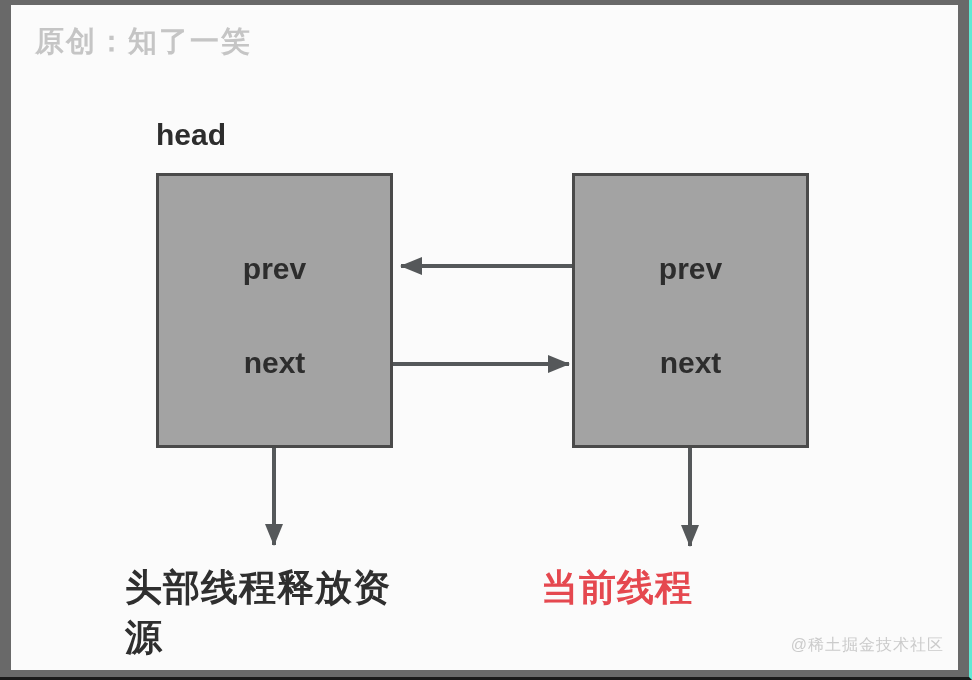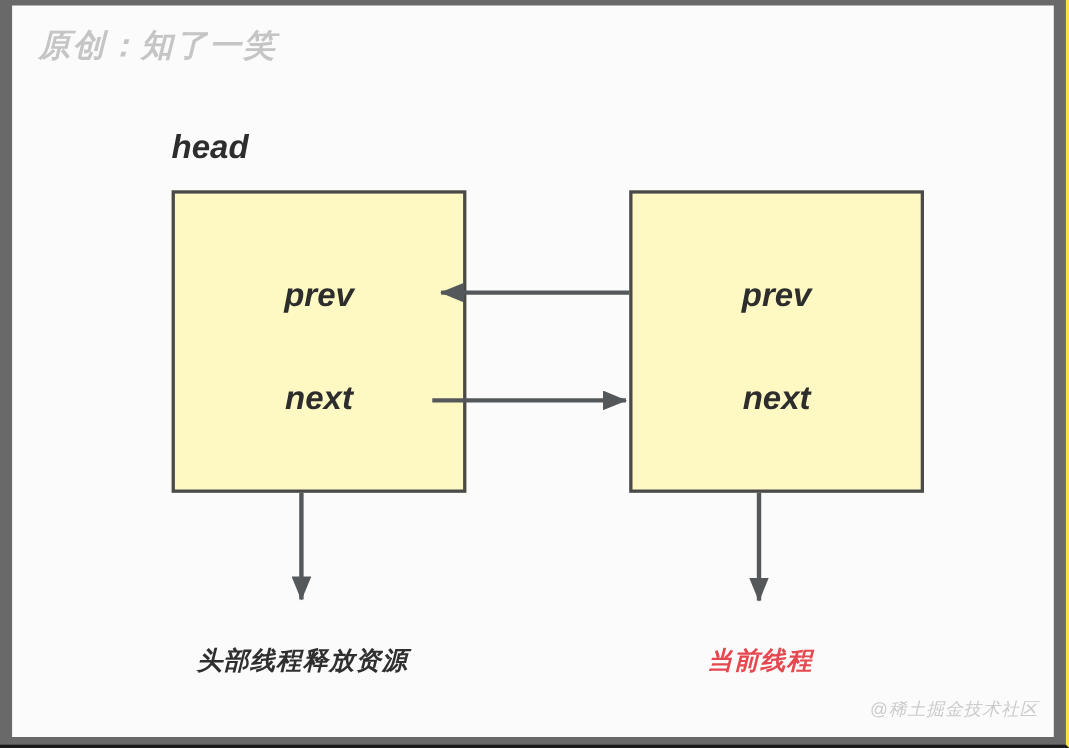--- a/index.html
+++ b/index.html
@@ -6,24 +6,23 @@
   html, body { width: 972px; height: 680px; }
   body {
     font-family: "Liberation Sans", "DejaVu Sans", sans-serif;
     background: #2f2f2f;
   }
   .frame {
     position: relative;
     width: 972px;
     height: 680px;
     background: #696969;
-    border-right: 3px solid #fde047;
+    border-right: 3px solid #5eead4;
     border-bottom: 3px solid #1a1a1a;
     overflow: hidden;
-    font-style: italic;
   }
   .canvas {
     position: absolute;
     left: 11px; top: 5px;
     width: 947px; height: 665px;
     background: #fbfbfb;
   }
   .attribution {
     position: absolute;
     left: 24px; top: 17px;
@@ -36,23 +35,23 @@
     position: absolute;
     width: 236px;
     font-size: 30px;
     font-weight: bold;
     color: #2d2d2d;
   }
   .node-label.head { left: 145px; top: 113px; }
   .node-label.tail { left: 561px; top: 113px; }
   .node-box {
     position: absolute;
-    width: 268px; height: 275px;
+    width: 237px; height: 275px;
     border: 3px solid #4a4a4a;
-    background: #fef9c3;
+    background: #a3a3a3;
   }
   .node-box.head { left: 145px; top: 168px; }
   .node-box.tail { left: 561px; top: 168px; }
   .field {
     position: absolute;
     left: 0; width: 100%;
     text-align: center;
     font-size: 30px;
     font-weight: bold;
     color: #2d2d2d;
@@ -61,25 +60,23 @@
   .field.next { top: 170px; }
   .arrows-svg {
     position: absolute;
     left: 0; top: 0;
     width: 947px; height: 665px;
     pointer-events: none;
   }
   .caption {
     position: absolute;
     width: 300px;
-    text-align: center;
-    font-size: 23px;
+    font-size: 37px;
     font-weight: bold;
     letter-spacing: 1px;
-    margin-top: 22px;
   }
   .caption.head-caption { left: 114px; top: 558px; color: #2f2f2f; }
   .caption.tail-caption { left: 530px; top: 558px; color: #e5484f; }
   .watermark {
     position: absolute;
     right: 14px; top: 630px;
     font-size: 16px;
     color: #cbcbcb;
     letter-spacing: 1px;
   }

